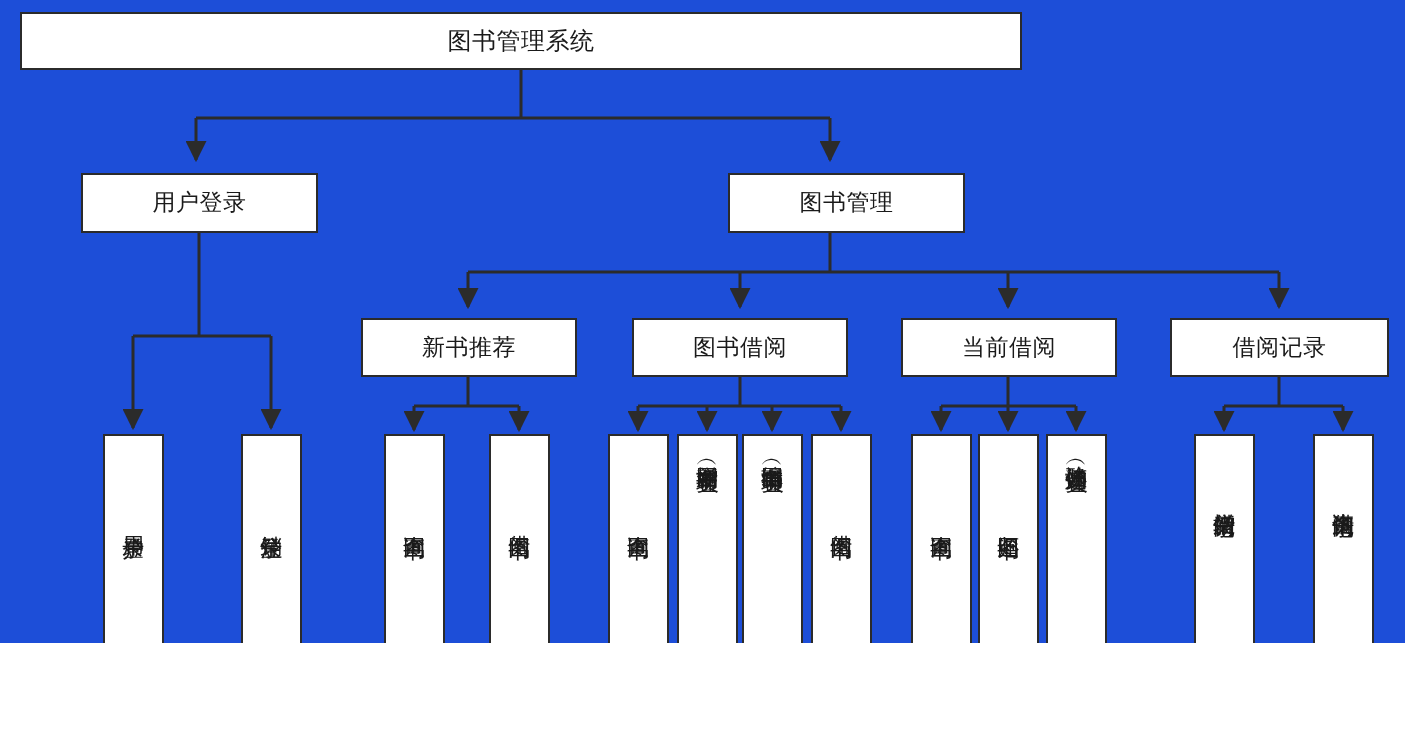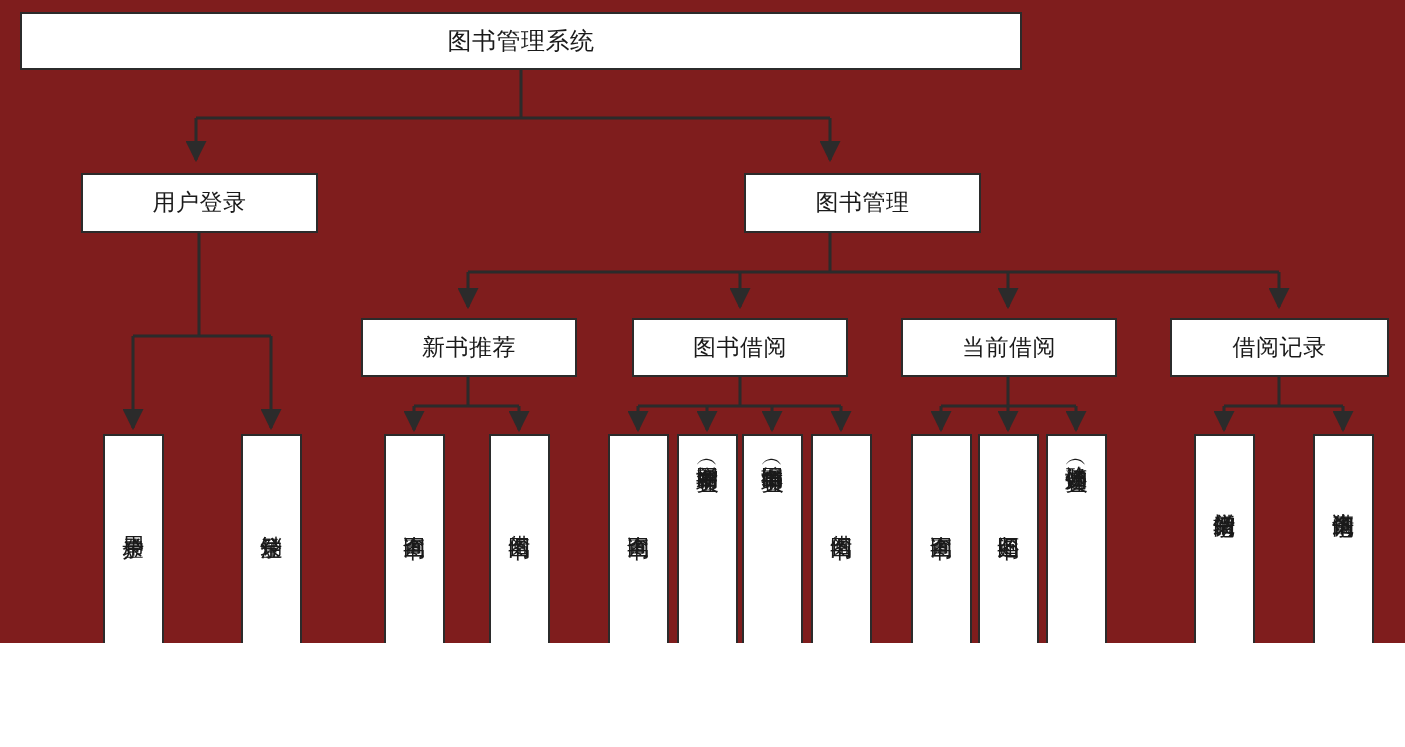--- a/index.html
+++ b/index.html
@@ -8,21 +8,21 @@
     padding: 0;
     background: #ffffff;
   }
   body {
     font-family: "DejaVu Sans", "Liberation Sans", sans-serif;
   }
   #diagram {
     position: relative;
     width: 1405px;
     height: 643px;
-    background: #7f1d1d;
+    background: #1d4ed8;
     overflow: hidden;
     text-decoration: underline;
   }
   #edges {
     position: absolute;
     left: 0;
     top: 0;
     width: 1405px;
     height: 747px;
     pointer-events: none;
@@ -140,21 +140,21 @@
     </g>
   </svg>
 
   <div class="node h-node root" style="left:20px; top:12px; width:1002px; height:58px;">
     <span class="label">图书管理系统</span>
   </div>
 
   <div class="node h-node" style="left:81px; top:173px; width:237px; height:60px;">
     <span class="label">用户登录</span>
   </div>
-  <div class="node h-node" style="left:744px; top:173px; width:237px; height:60px;">
+  <div class="node h-node" style="left:728px; top:173px; width:237px; height:60px;">
     <span class="label">图书管理</span>
   </div>
 
   <div class="node h-node" style="left:361px; top:318px; width:216px; height:59px;">
     <span class="label">新书推荐</span>
   </div>
   <div class="node h-node" style="left:901px; top:318px; width:216px; height:59px;">
     <span class="label">当前借阅</span>
   </div>
   <div class="node h-node" style="left:632px; top:318px; width:216px; height:59px;">

